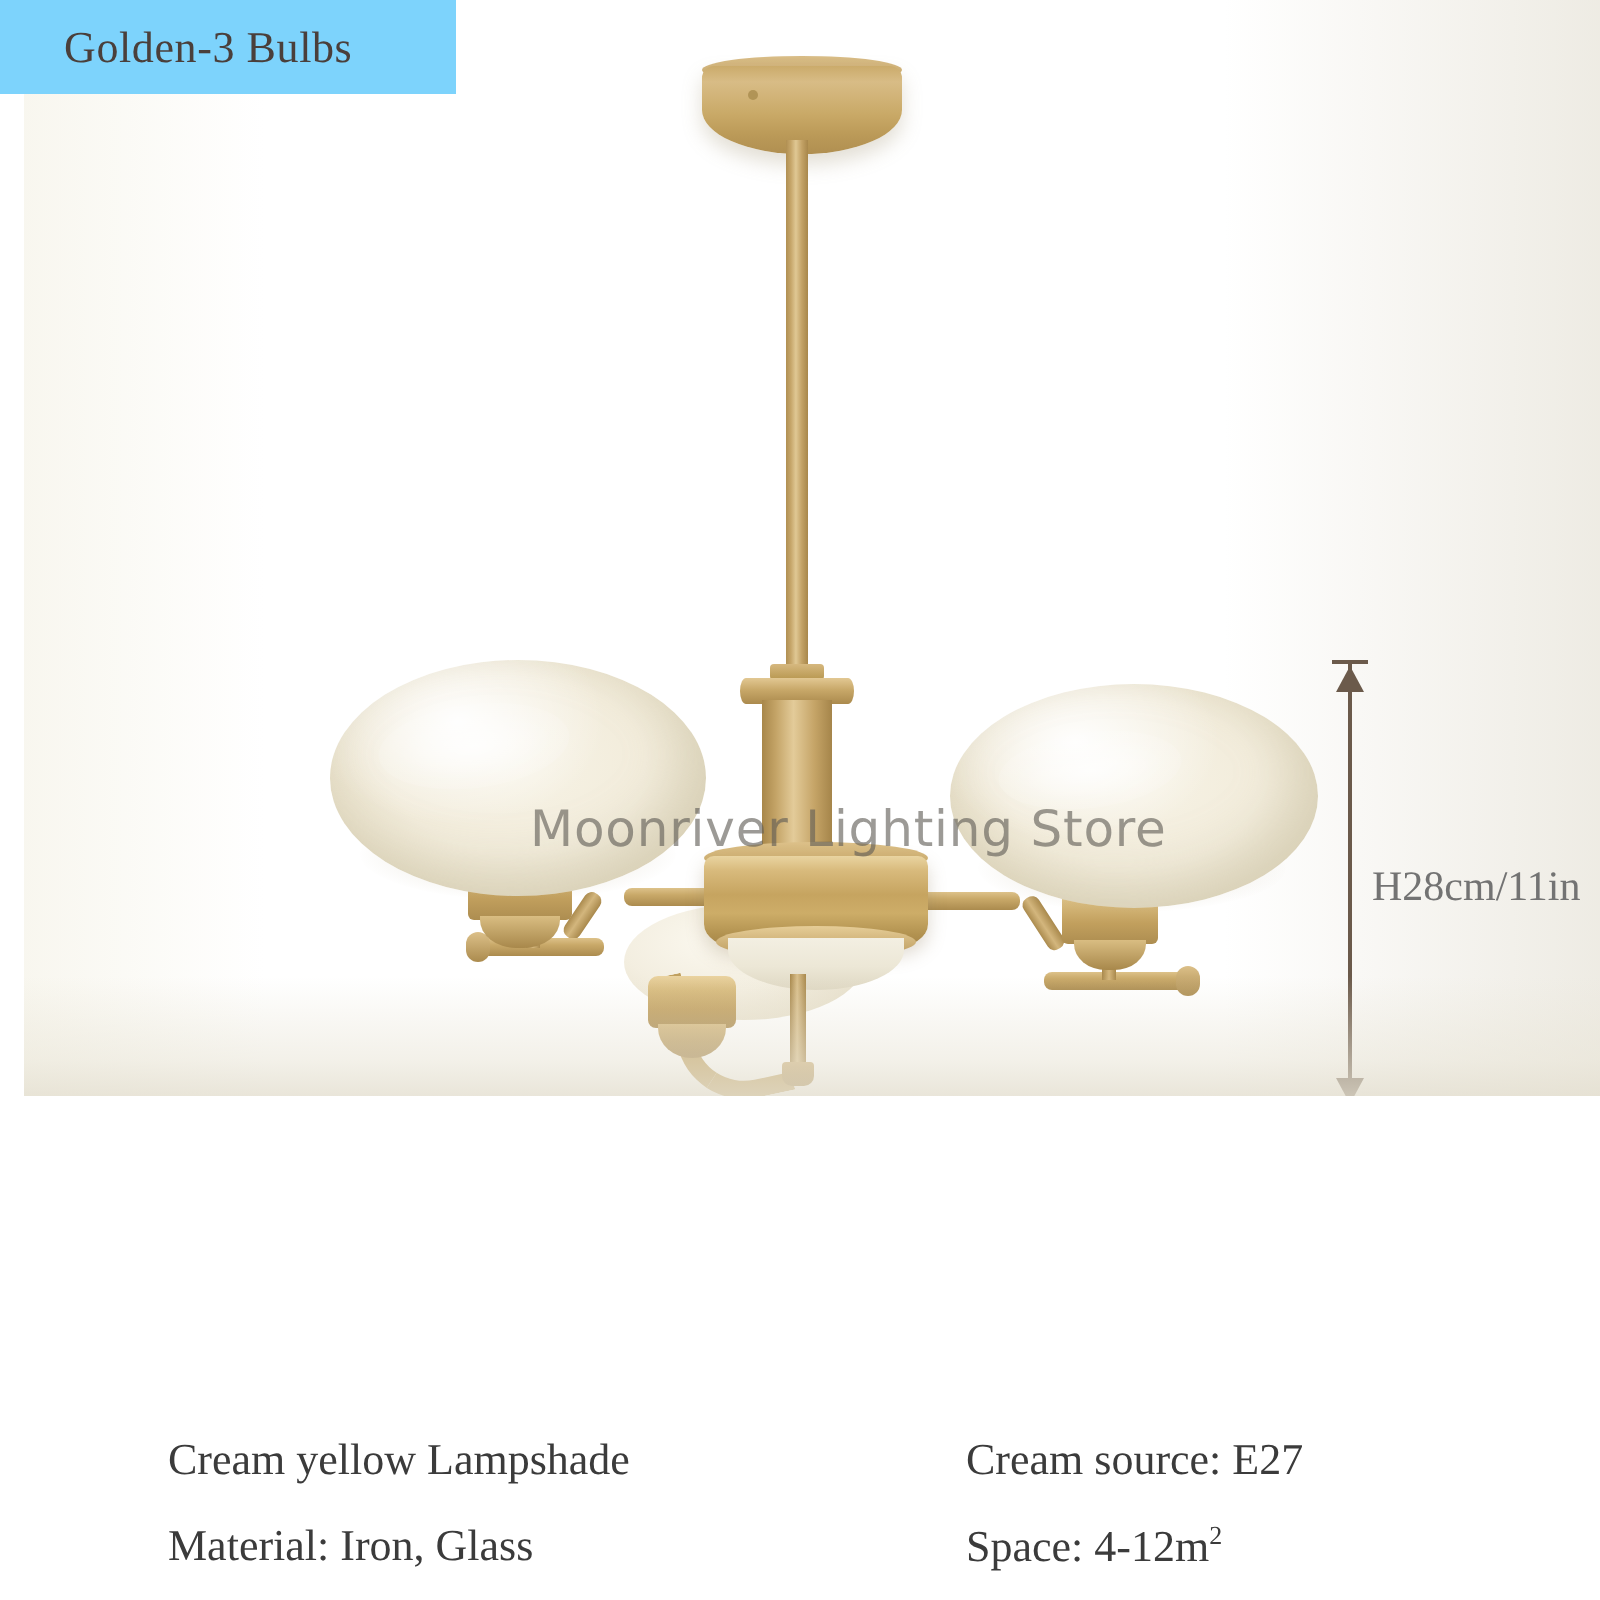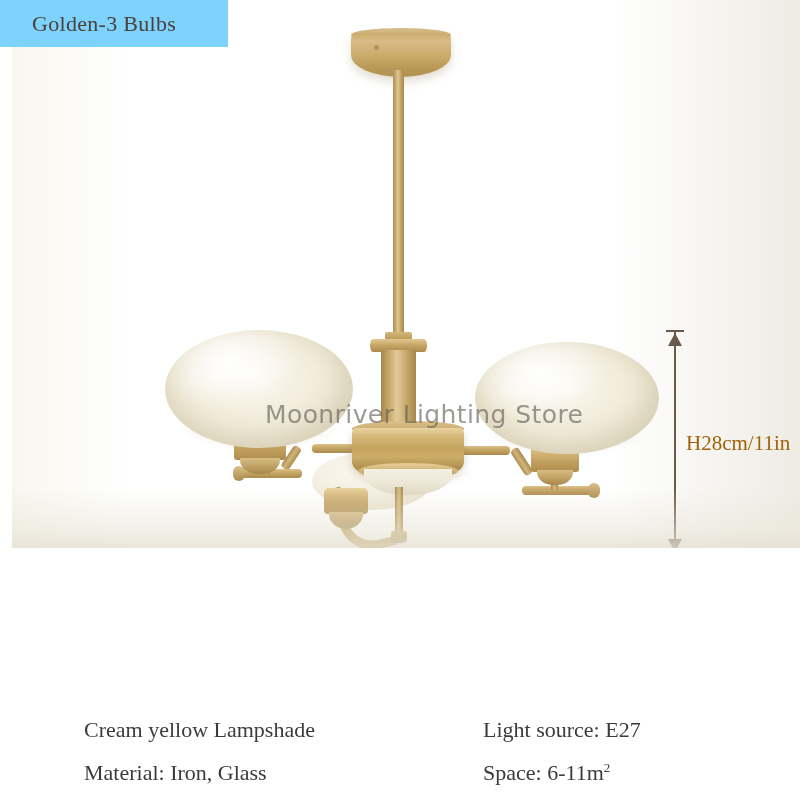--- a/index.html
+++ b/index.html
@@ -386,21 +386,21 @@
     left: 656px; top: 539px;
     width: 0; height: 0;
     border-left: 7px solid transparent;
     border-right: 7px solid transparent;
     border-top: 13px solid #6b5a4b;
   }
   .dim-label-v {
     position: absolute;
     left: 674px; top: 431px;
     font-size: 21px;
-    color: #a16207;
+    color: #737373;
     white-space: nowrap;
     font-family: "Liberation Serif", serif;
   }
 
   
   #footer {
     position: absolute;
     left: 0; top: 702px;
     width: 800px; height: 98px;
     background: #ffffff;
@@ -491,17 +491,17 @@
     <div class="dim-label-v">H28cm/11in</div>
   </div>
 
   <div id="banner">
     <div class="banner-text">Golden-3 Bulbs</div>
   </div>
 
   <div id="footer">
     <div class="spec spec-c1r1">Cream yellow Lampshade</div>
     <div class="spec spec-c1r2">Material: Iron, Glass</div>
-    <div class="spec spec-c2r1">Light source: E27</div>
-    <div class="spec spec-c2r2"><span>Space: 6-11m</span><span class="sup">2</span></div>
+    <div class="spec spec-c2r1">Cream source: E27</div>
+    <div class="spec spec-c2r2"><span>Space: 4-12m</span><span class="sup">2</span></div>
   </div>
 
 </div>
 
 </body></html>

